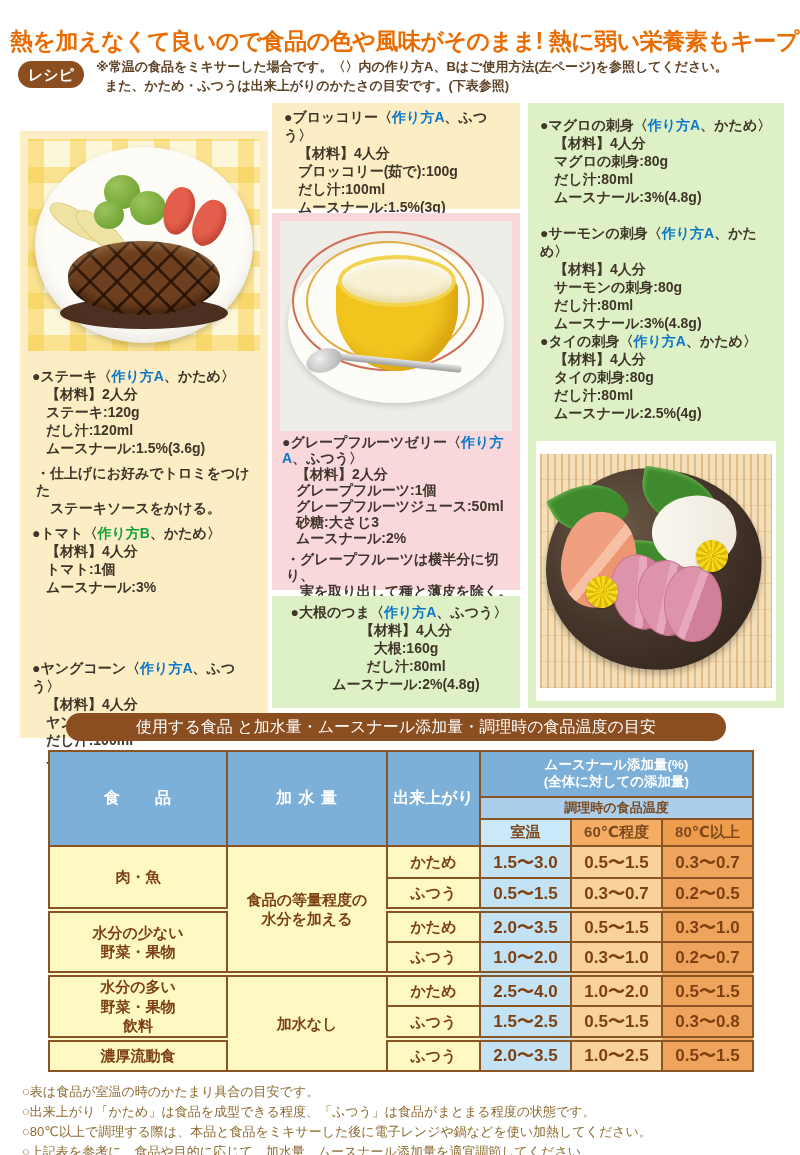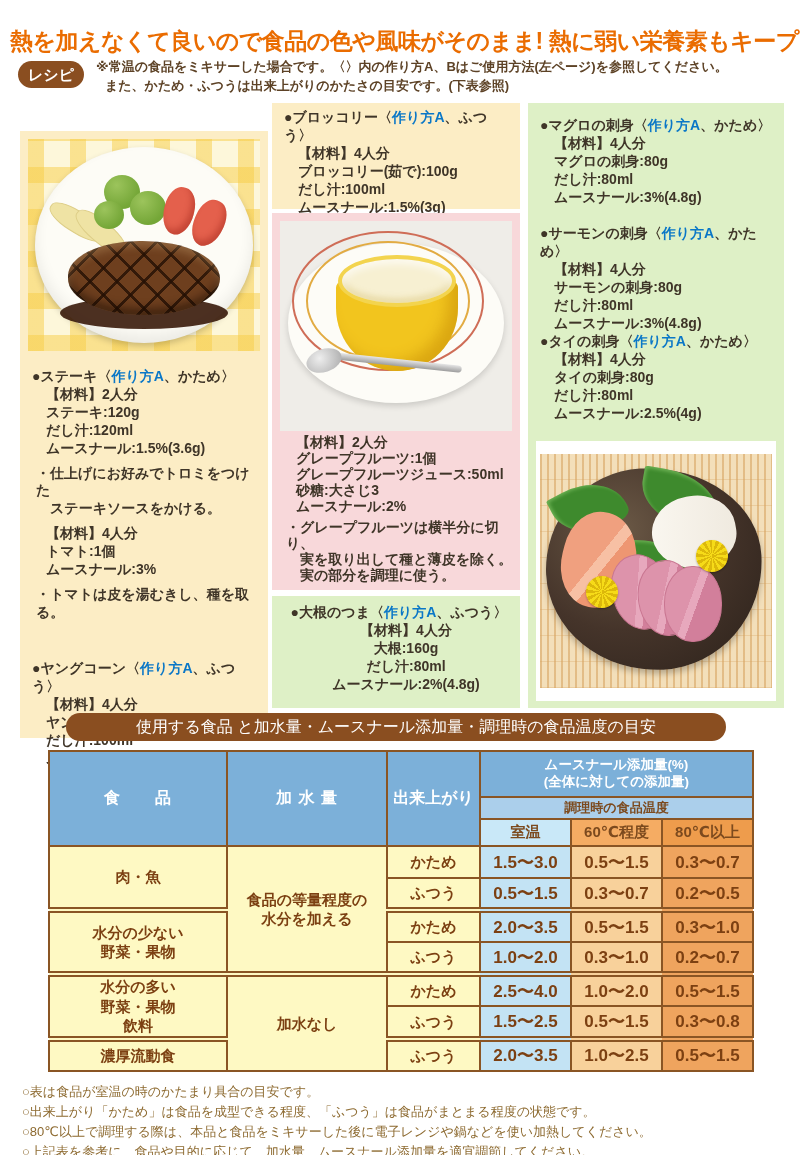--- a/index.html
+++ b/index.html
@@ -148,24 +148,24 @@
     <div class="recipe" style="left:12px; top:237px; width:228px;">
       <div class="r-title"><span>●ステーキ〈</span><span class="m-blue">作り方A</span><span>、かため〉</span></div>
       <div class="r-body ml">【材料】2人分
 ステーキ:120g
 だし汁:120ml
 ムースナール:1.5%(3.6g)</div>
       <div class="r-note ml">・仕上げにお好みでトロミをつけた
 　ステーキソースをかける。</div>
     </div>
     <div class="recipe" style="left:12px; top:394px; width:228px;">
+      <div class="r-title"><span>●トマト〈</span><span class="m-green">作り方B</span><span>、かため〉</span></div>
       <div class="r-body ml">【材料】4人分
 トマト:1個
 ムースナール:3%</div>
-      <div class="r-note ml">・トマトは皮を湯むきし、種を取る。</div>
     </div>
     <div class="recipe" style="left:12px; top:529px; width:228px;">
       <div class="r-title"><span>●ヤングコーン〈</span><span class="m-blue">作り方A</span><span>、ふつう〉</span></div>
       <div class="r-body ml">【材料】4人分
 ヤングコーン(茹で):100g
 だし汁:100ml
 ムースナール:1.5%(3g)</div>
     </div>
   </div>
 
@@ -183,20 +183,21 @@
     <div class="photo photo-gf" style="left:8px; top:8px; width:232px; height:210px;">
       <div class="gf-plate"></div>
       <div class="gf-ring1"></div>
       <div class="gf-ring2"></div>
       <div class="gf-body"></div>
       <div class="gf-jelly"></div>
       <div class="gf-spoon-handle"></div>
       <div class="gf-spoon-bowl"></div>
     </div>
     <div class="recipe tight" style="left:10px; top:222px; width:234px;">
+      <div class="r-title"><span>●グレープフルーツゼリー〈</span><span class="m-blue">作り方A</span><span>、ふつう〉</span></div>
       <div class="r-body ml">【材料】2人分
 グレープフルーツ:1個
 グレープフルーツジュース:50ml
 砂糖:大さじ3
 ムースナール:2%</div>
       <div class="r-note ml">・グレープフルーツは横半分に切り、
 　実を取り出して種と薄皮を除く。
 　実の部分を調理に使う。</div>
     </div>
   </div>

